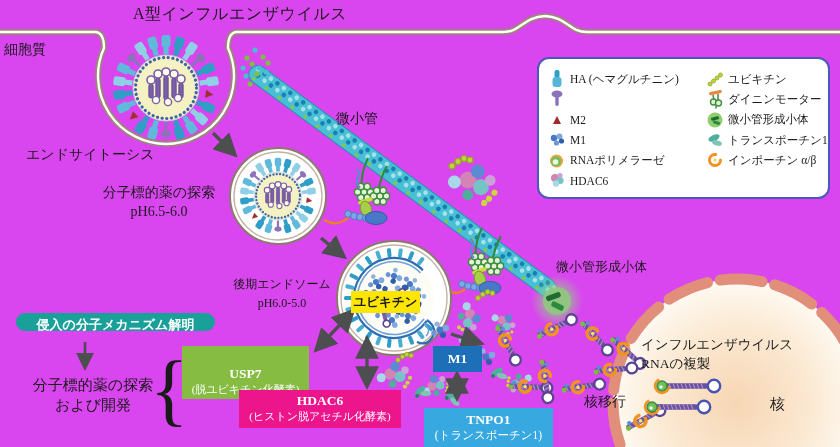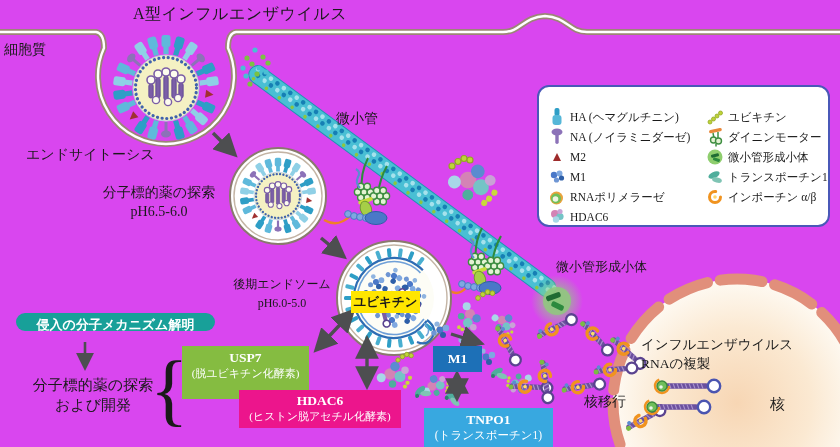--- a/index.html
+++ b/index.html
@@ -20,29 +20,29 @@
   .nuc-lbl{left:770px;top:395px;font-size:15px;}
   .chip{position:absolute;left:351px;top:291px;width:69px;height:22px;line-height:22px;
         background:#FFE600;font-size:12.5px;font-weight:600;text-align:center;}
   .pill{position:absolute;left:16px;top:313px;width:199px;height:18px;line-height:23px;border-radius:12px;
         background:#18A099;color:#fff;font-size:13px;font-weight:600;text-align:center;}
   .step2{left:24px;top:375px;width:138px;font-size:15px;line-height:20px;text-align:center;}
   .brace{left:150px;top:349px;font-size:80px;line-height:80px;font-weight:300;}
   .cbox{position:absolute;color:#fff;text-align:center;}
   .cbox .b1{font-size:13.5px;font-weight:bold;line-height:16px;}
   .cbox .b2{font-size:11px;line-height:15px;}
-  .usp7{left:182px;top:346px;width:127px;height:53px;background:#85BC41;padding-top:4px;box-sizing:border-box;}
+  .usp7{left:182px;top:346px;width:127px;height:53px;background:#85BC41;padding-top:20px;box-sizing:border-box;}
   .hdac6{left:239px;top:390px;width:162px;height:38px;background:#EC158C;padding-top:3px;box-sizing:border-box;}
   .m1box{left:433px;top:346px;width:49px;height:26px;background:#1D70B7;line-height:26px;font-size:13.5px;font-weight:bold;}
   .tnpo1{left:424px;top:400px;width:129px;height:41px;background:#38A8E0;padding-top:4px;box-sizing:border-box;margin-top:8px;}
   .tnpo1 .b2{font-size:11.5px;}
   .legend{position:absolute;left:537px;top:57px;width:293px;height:142px;background:#fff;
           border:2.5px solid #4A58B8;border-radius:12px;box-sizing:border-box;
           display:grid;grid-template-columns:158px 1fr;grid-template-rows:repeat(6,1fr);
-          grid-auto-flow:column;padding:20px 6px 6px 9px;margin-top:28px;}
+          grid-auto-flow:column;padding:10px 6px 6px 9px;}
   .lg-item{display:flex;align-items:center;gap:4px;}
   .lg-ico{flex:none;width:18px;height:20px;}
   .lg-lab{font-size:11.5px;white-space:nowrap;}
 </style>
 </head>
 <body>
 
 <div class="stage">
 
   <svg id="gfx" width="840" height="447" viewBox="0 0 840 447">
@@ -714,21 +714,20 @@
           <rect x="6.5" y="1" width="5" height="8" rx="2" fill="#2E9EC6"></rect>
           <rect x="4.5" y="8" width="9" height="10" rx="3" fill="#55B7D8"></rect>
         </svg>
       <span class="lg-lab">HA (ヘマグルチニン)</span>
     </div>
     <div class="lg-item">
       <svg class="lg-ico" viewBox="0 0 18 20">
           <ellipse cx="9" cy="5" rx="5.5" ry="3.5" fill="#8C72B8"></ellipse>
           <rect x="7.3" y="6" width="3.4" height="11" rx="1.7" fill="#8C72B8"></rect>
         </svg>
-      <span class="lg-lab">NA (ノイラミニダーゼ)</span>
     </div>
     <div class="lg-item">
       <svg class="lg-ico" viewBox="0 0 18 20">
           <path d="M5,14 L13,14 L9,6 Z" fill="#9E2B2B"></path>
         </svg>
       <span class="lg-lab">M2</span>
     </div>
     <div class="lg-item">
       <svg class="lg-ico" viewBox="0 0 18 20">
           <circle cx="6" cy="8" r="3.2" fill="#4A78C8"></circle>

